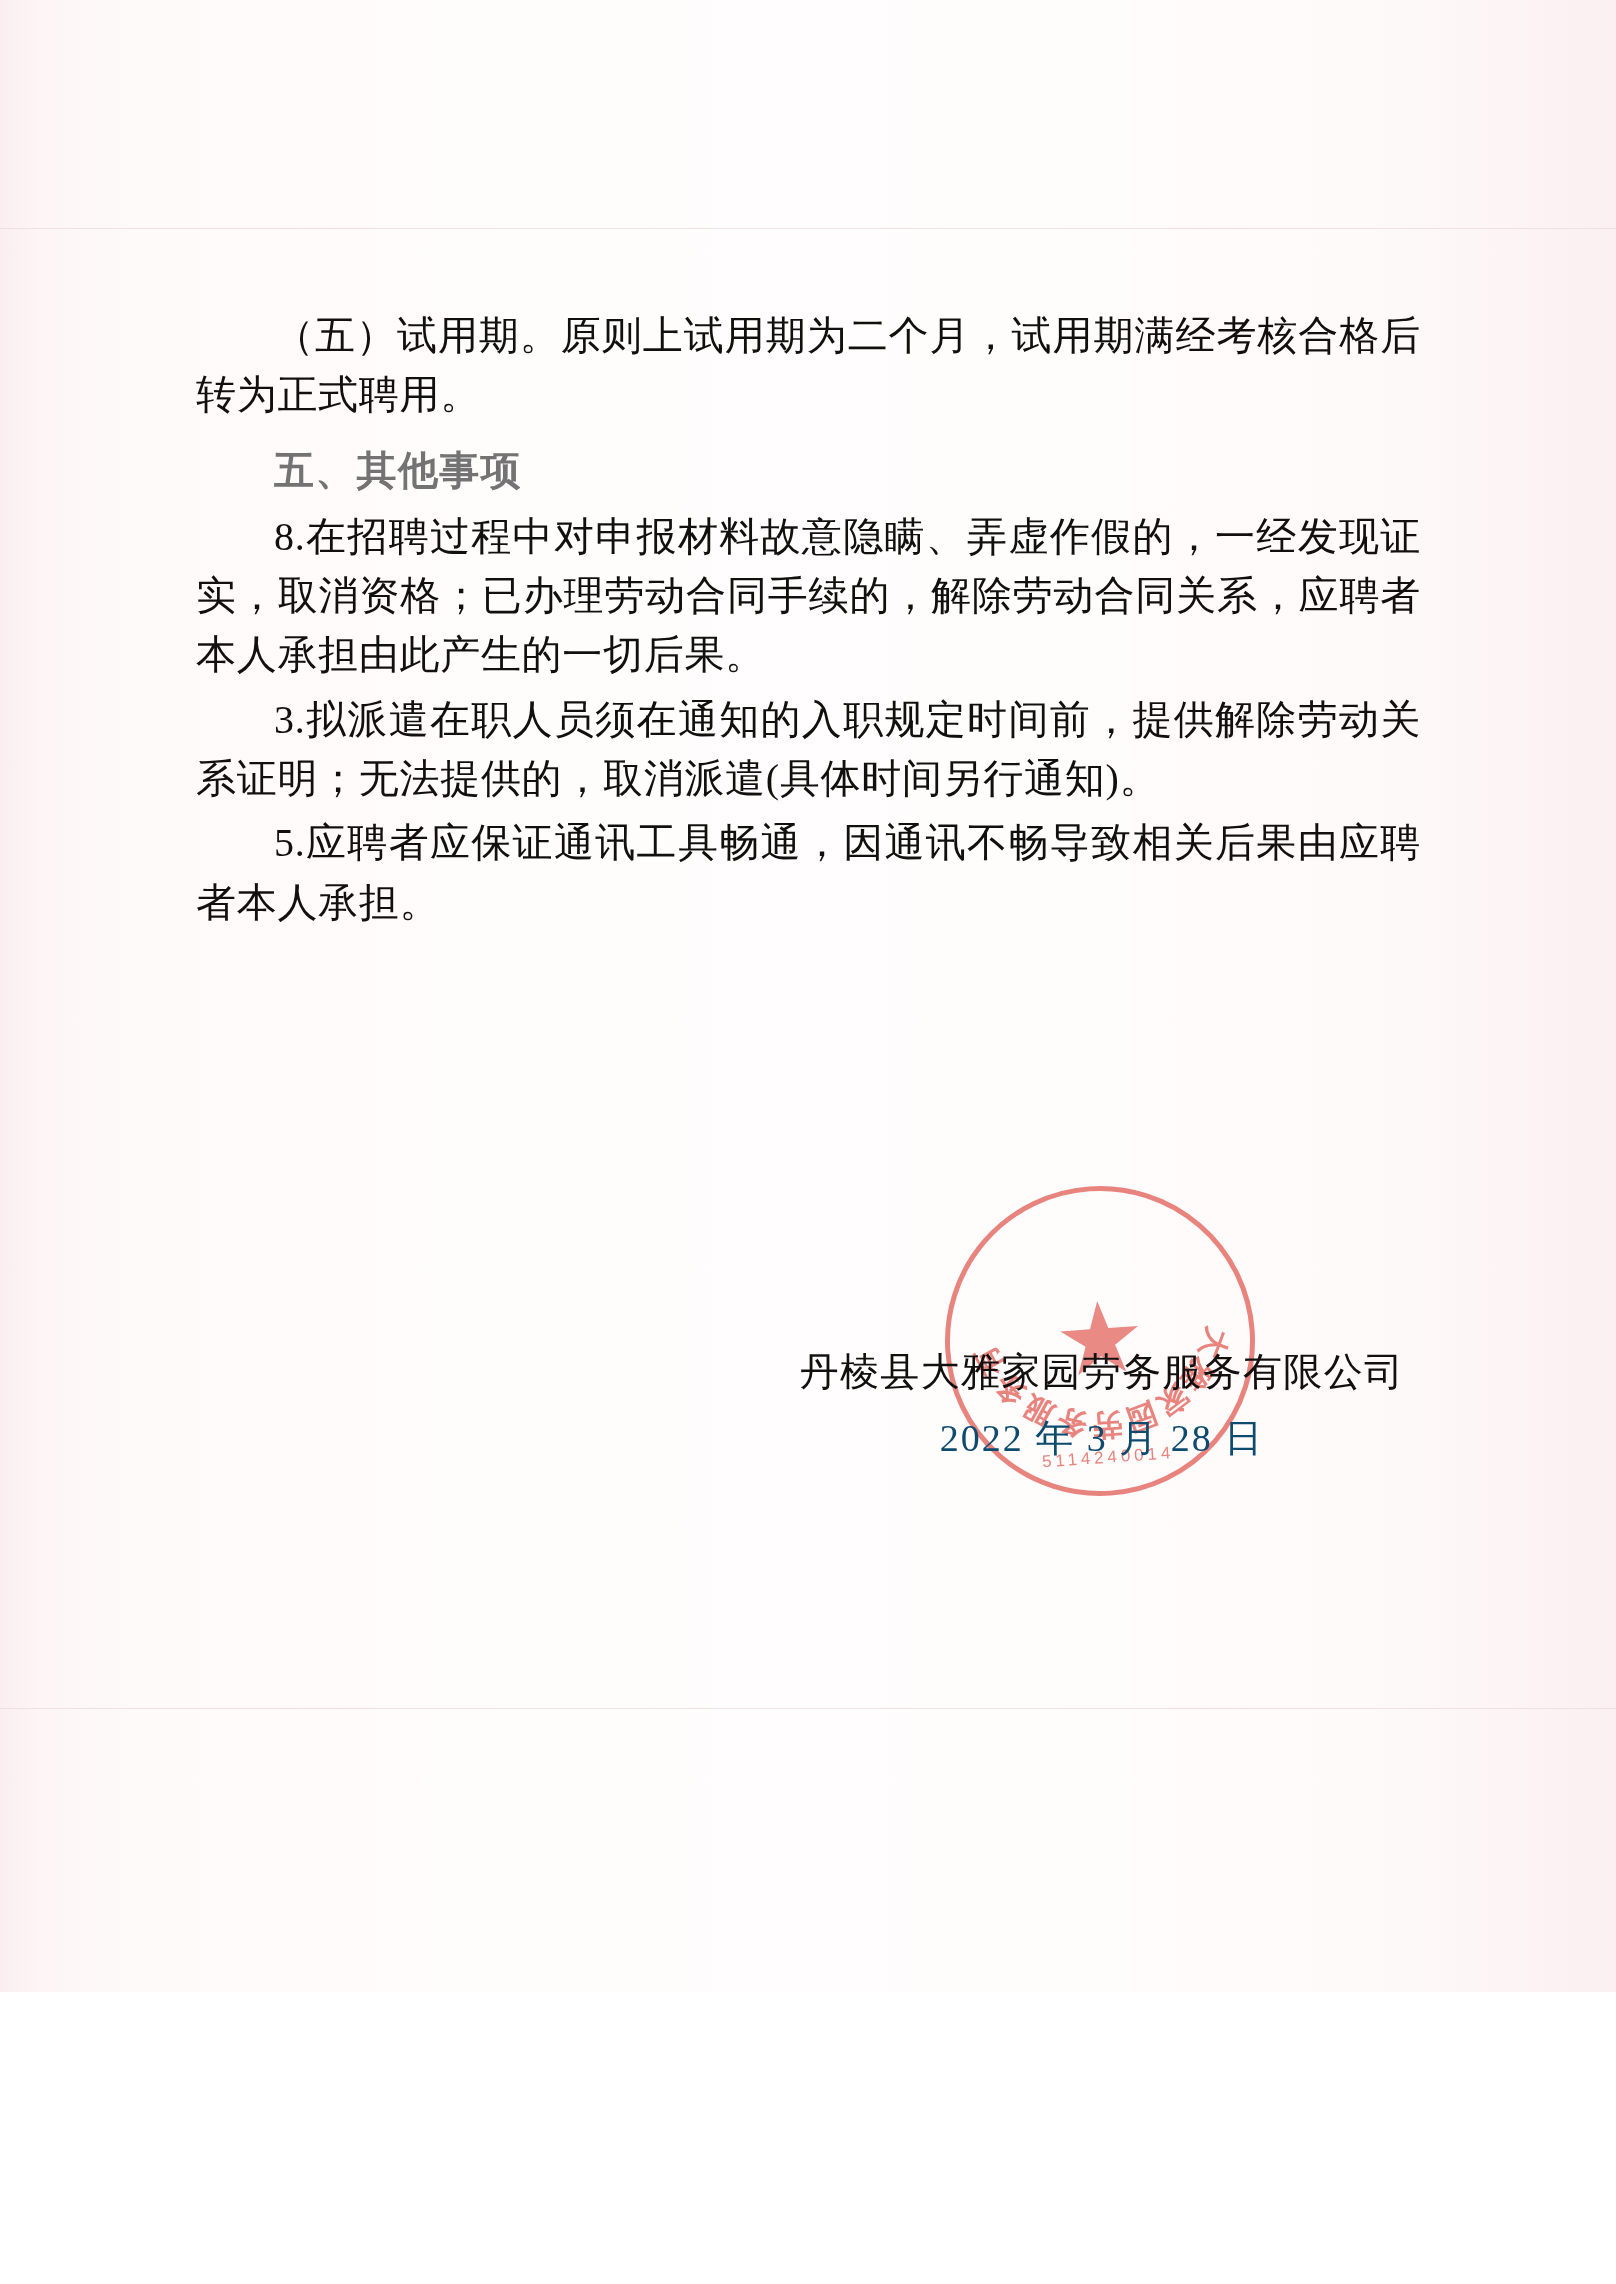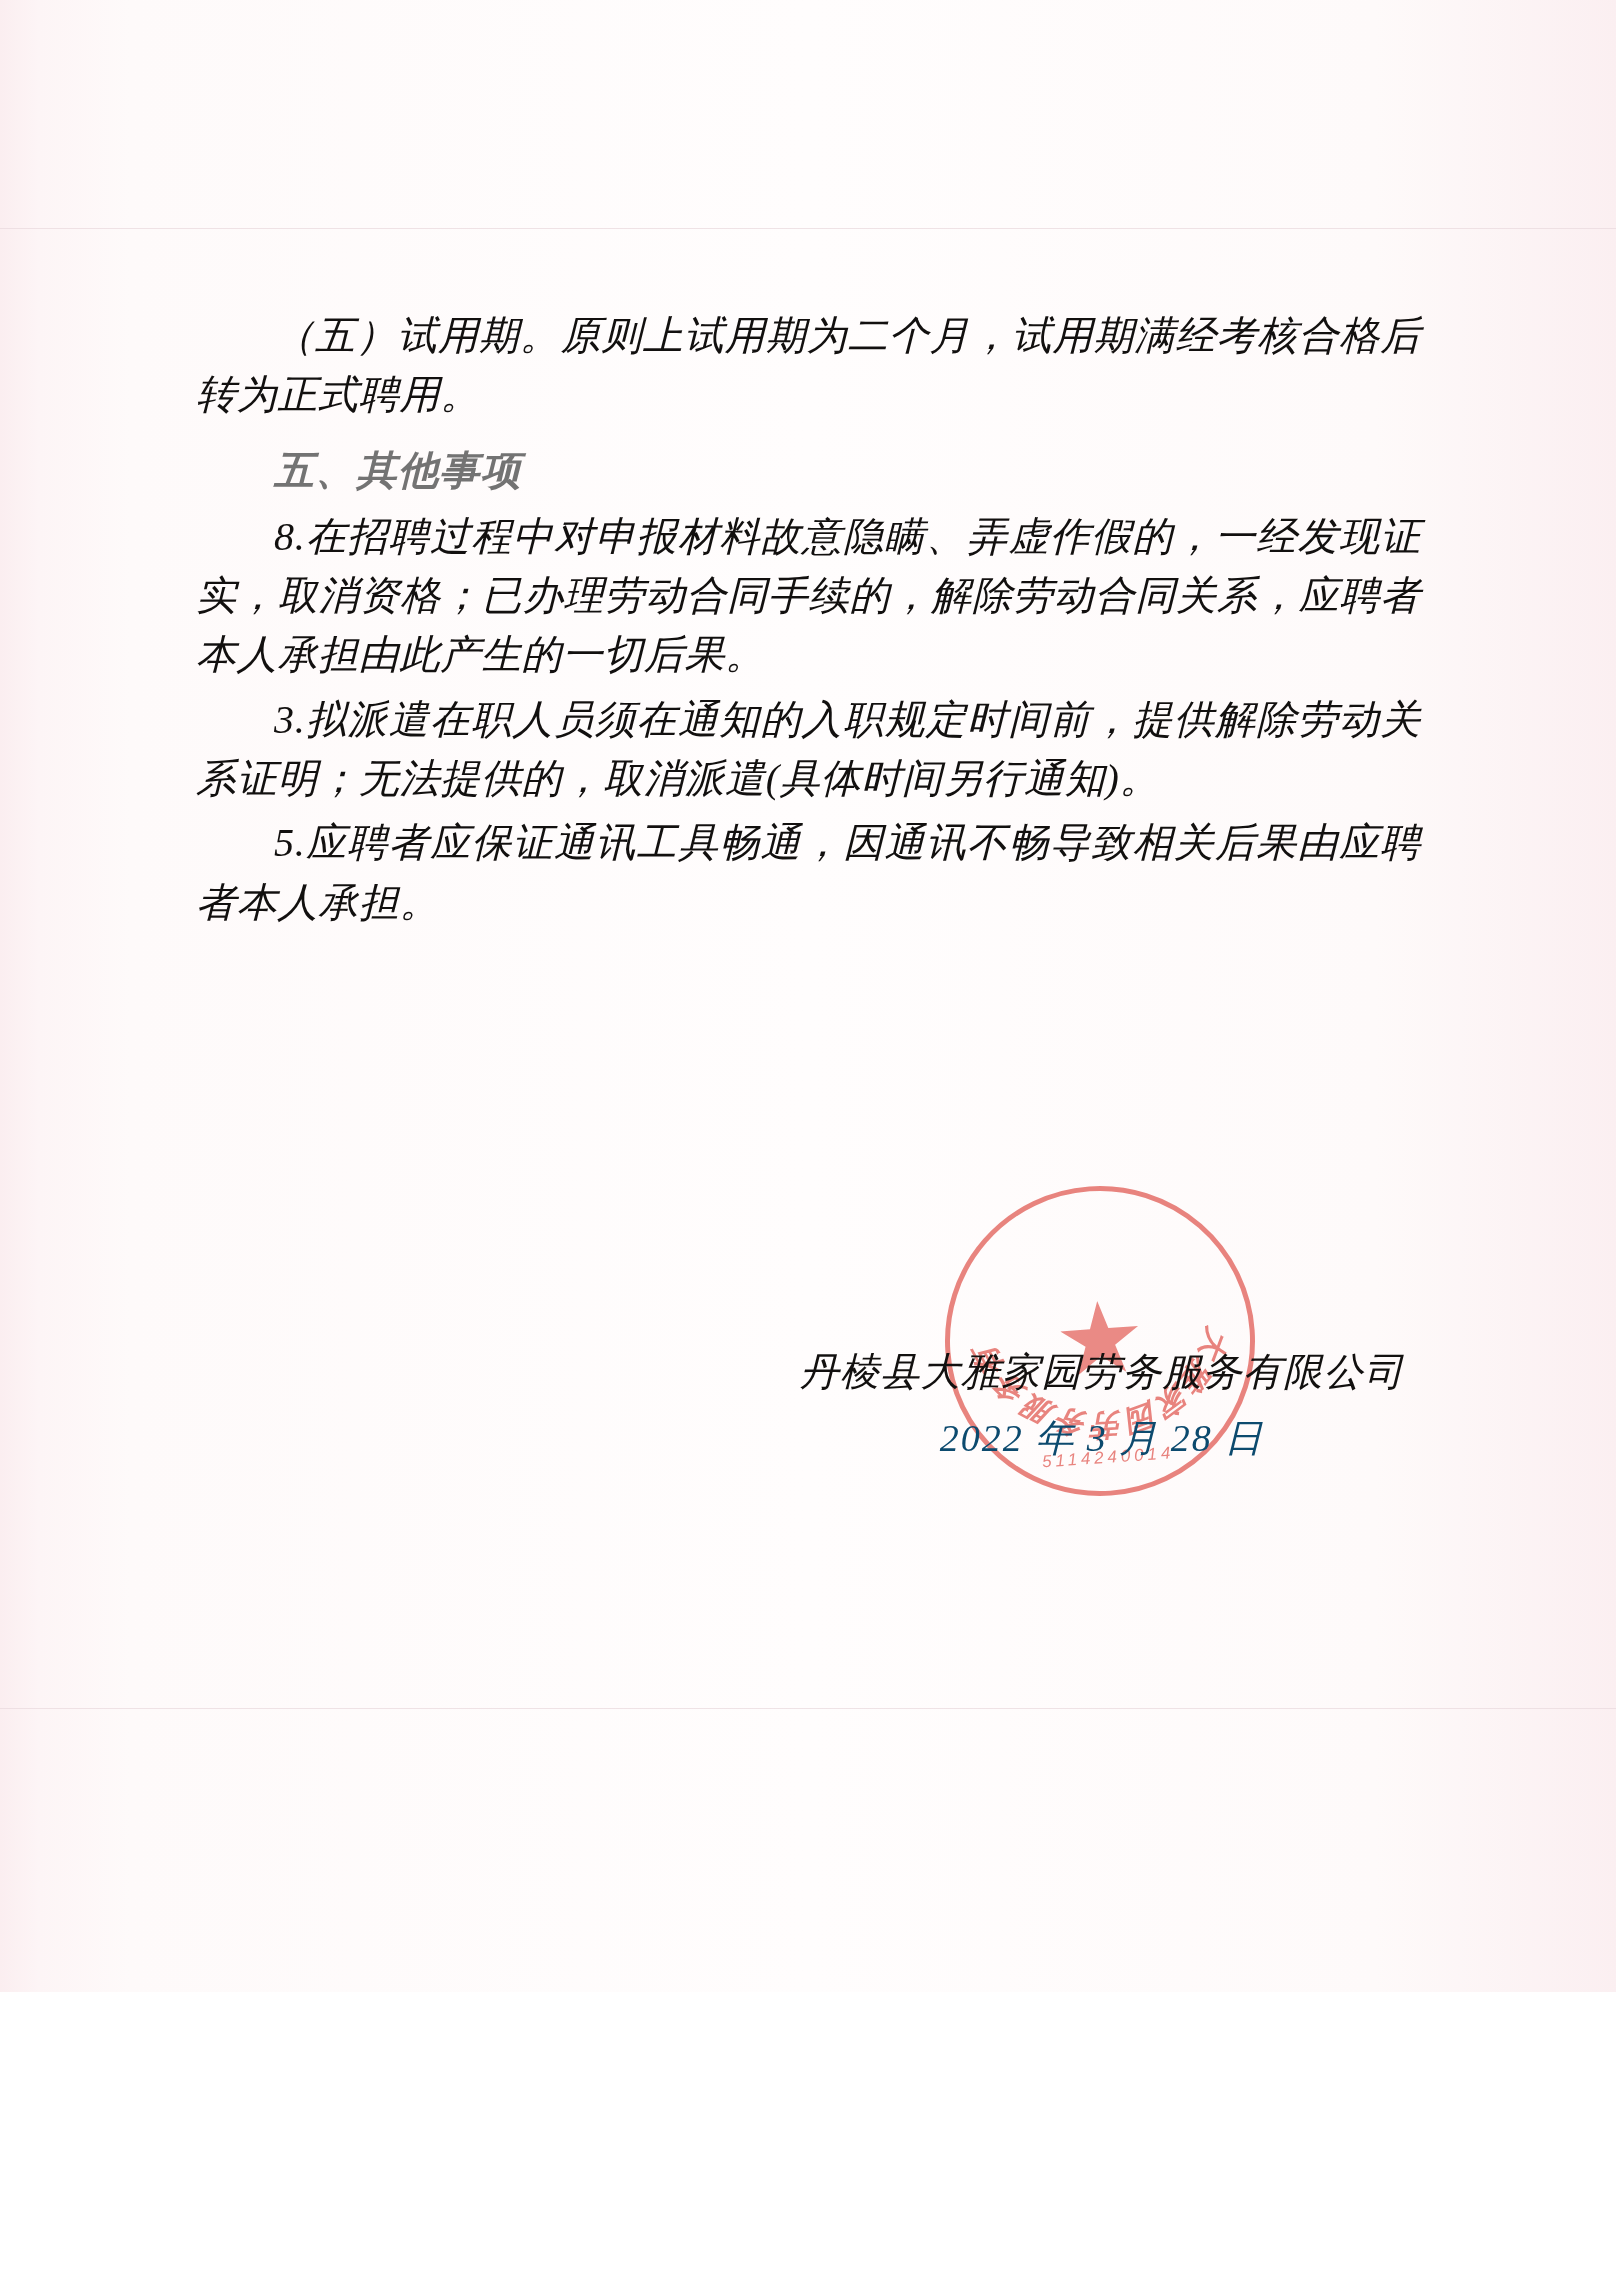--- a/index.html
+++ b/index.html
@@ -9,21 +9,20 @@
   }
   body {
     font-family: "Liberation Serif", "DejaVu Serif", serif;
   }
   .page {
     position: relative;
     width: 1617px;
     height: 1992px;
     background: #fdf7f8;
     overflow: hidden;
-    font-style: italic;
   }
   
   .scan-tint {
     position: absolute;
     inset: 0;
     background:
       linear-gradient(90deg, #fbeef0 0px, #fdf5f6 39px, #fefafa 130px, #fffdfd 50%, #fefafa 85%, #fbeff1 100%);
     pointer-events: none;
   }
   .fold-line {

